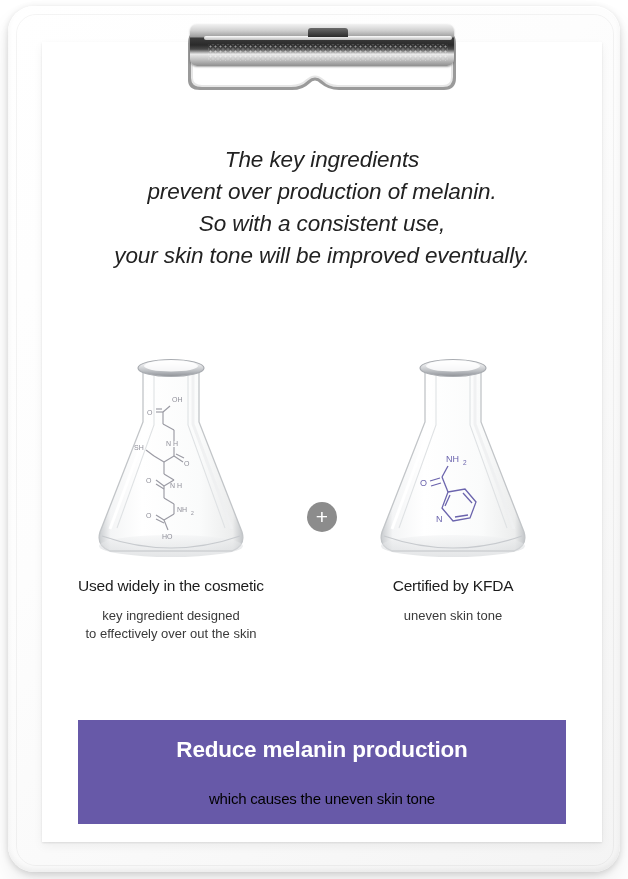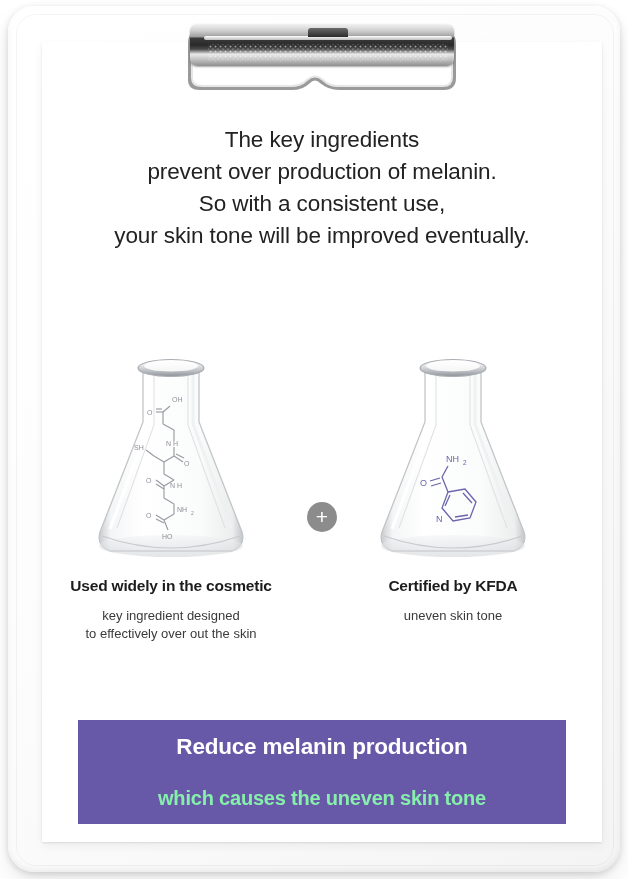--- a/index.html
+++ b/index.html
@@ -37,48 +37,48 @@
   .clip-topline{position:absolute;left:14px;top:12px;width:248px;height:4px;
     background:linear-gradient(180deg,#fefefe,#bcbcbc);border-radius:2px;}
   .clip-nub{position:absolute;left:118px;top:4px;width:40px;height:9px;
     border-radius:3px 3px 0 0;
     background:linear-gradient(180deg,#6a6a6a,#2b2b2b);}
   .clip-wire{position:absolute;left:0;top:6px;width:276px;height:76px;}
 
   
   .content{position:absolute;left:34px;top:36px;width:560px;height:800px;}
 
-  .headline{position:absolute;left:0;top:82px;width:560px;text-align:center;
-    font-size:22.5px;line-height:32px;color:#222;letter-spacing:-.1px;}
+  .headline{position:absolute;left:0;top:102px;width:560px;text-align:center;
+    font-size:22.5px;line-height:32px;color:#222;letter-spacing:-.1px;font-style:italic;}
   .headline span{display:block;}
 
   .cols{position:absolute;left:0;top:280px;width:560px;}
   .col{position:absolute;top:0;width:230px;text-align:center;}
   .col.left{left:14px;}
   .col.right{left:296px;}
 
   .ing-title{font-size:21px;font-weight:400;letter-spacing:.6px;color:#5b52a0;}
 
   .flask-wrap{position:relative;height:225px;margin-top:24px;}
   .flask-svg{position:absolute;left:50%;transform:translateX(-50%);top:0;}
 
   .plus{position:absolute;left:265px;top:180px;width:30px;height:30px;
     border-radius:50%;background:#8c8c8c;color:#fff;font-size:21px;
     line-height:29px;text-align:center;font-weight:400;}
 
-  .cap-bold{margin-top:6px;font-size:15.5px;font-weight:700;color:#1c1c1c;
+  .cap-bold{margin-top:6px;font-size:15.5px;font-weight:400;color:#1c1c1c;
     letter-spacing:-.2px;}
   .cap-sub{margin-top:12px;font-size:13px;line-height:18px;color:#3a3a3a;}
   .cap-sub span{display:block;}
 
   .banner{position:absolute;left:36px;top:678px;width:488px;height:104px;
     background:#6759a8;display:flex;flex-direction:column;
     align-items:center;justify-content:center;gap:22px;}
   .banner .b1{font-size:22.5px;font-weight:700;color:#fff;letter-spacing:-.2px;}
-  .banner .b2{font-size:20px;font-weight:700;color:#86efac;margin-top:5px;
+  .banner .b2{font-size:15px;font-weight:400;color:#000000;margin-top:5px;
     letter-spacing:-.2px;}
 </style>
 </head>
 <body>
 
 <div class="clipboard">
   <div class="cb-edge"></div>
 
   <div class="paper"></div>
 

